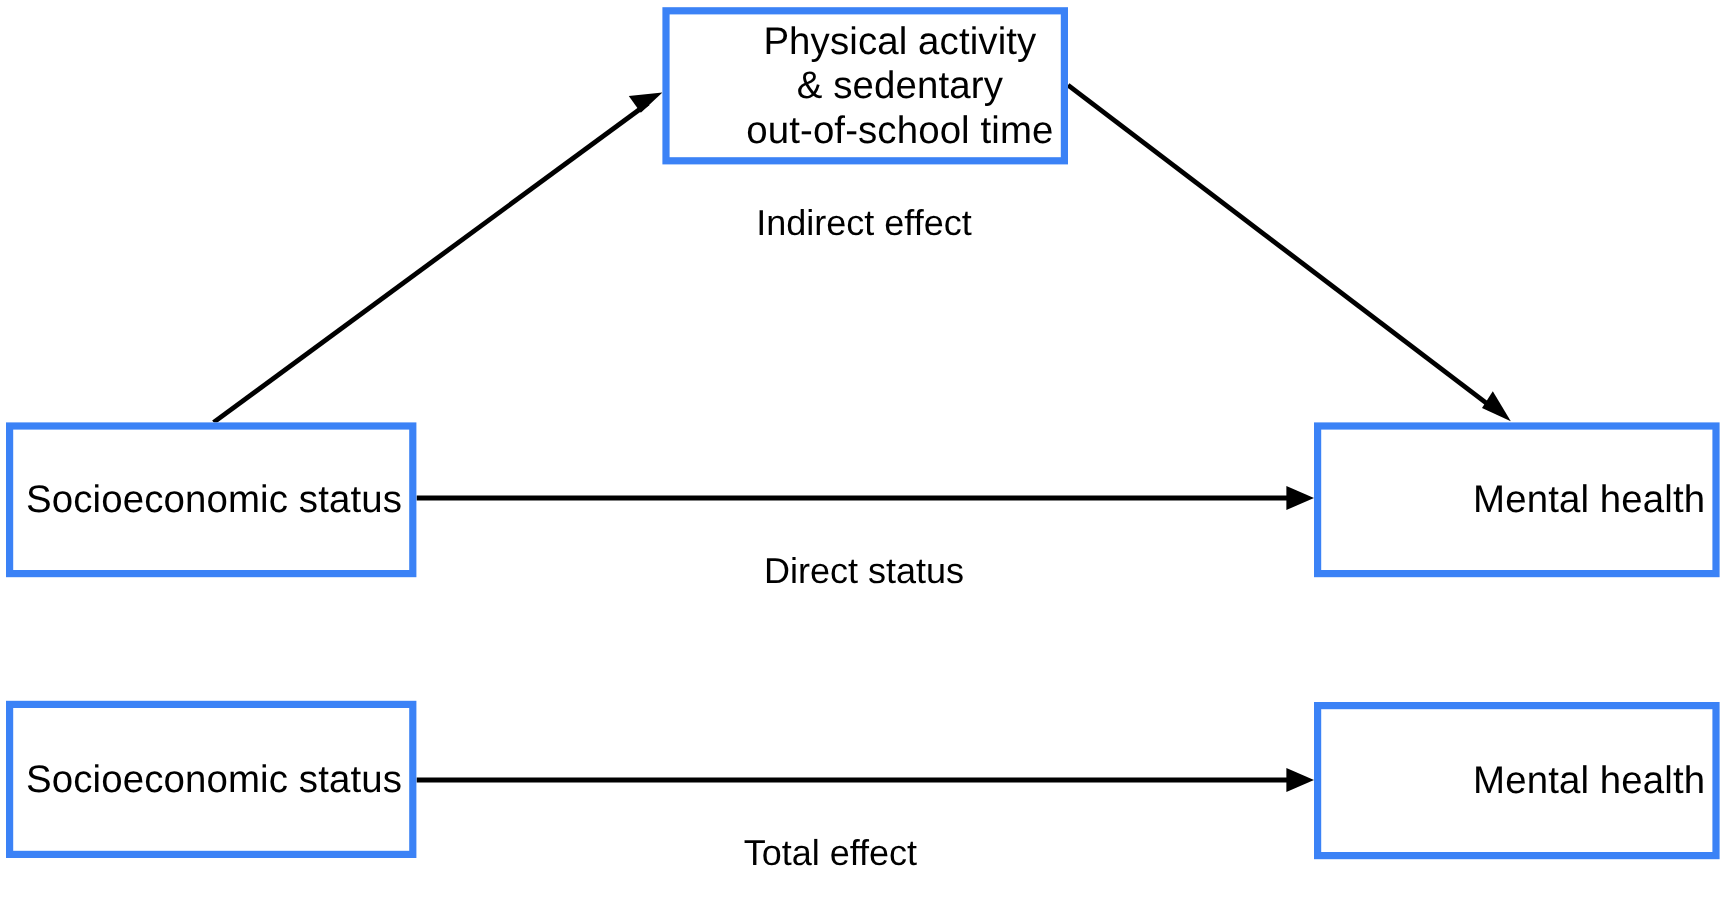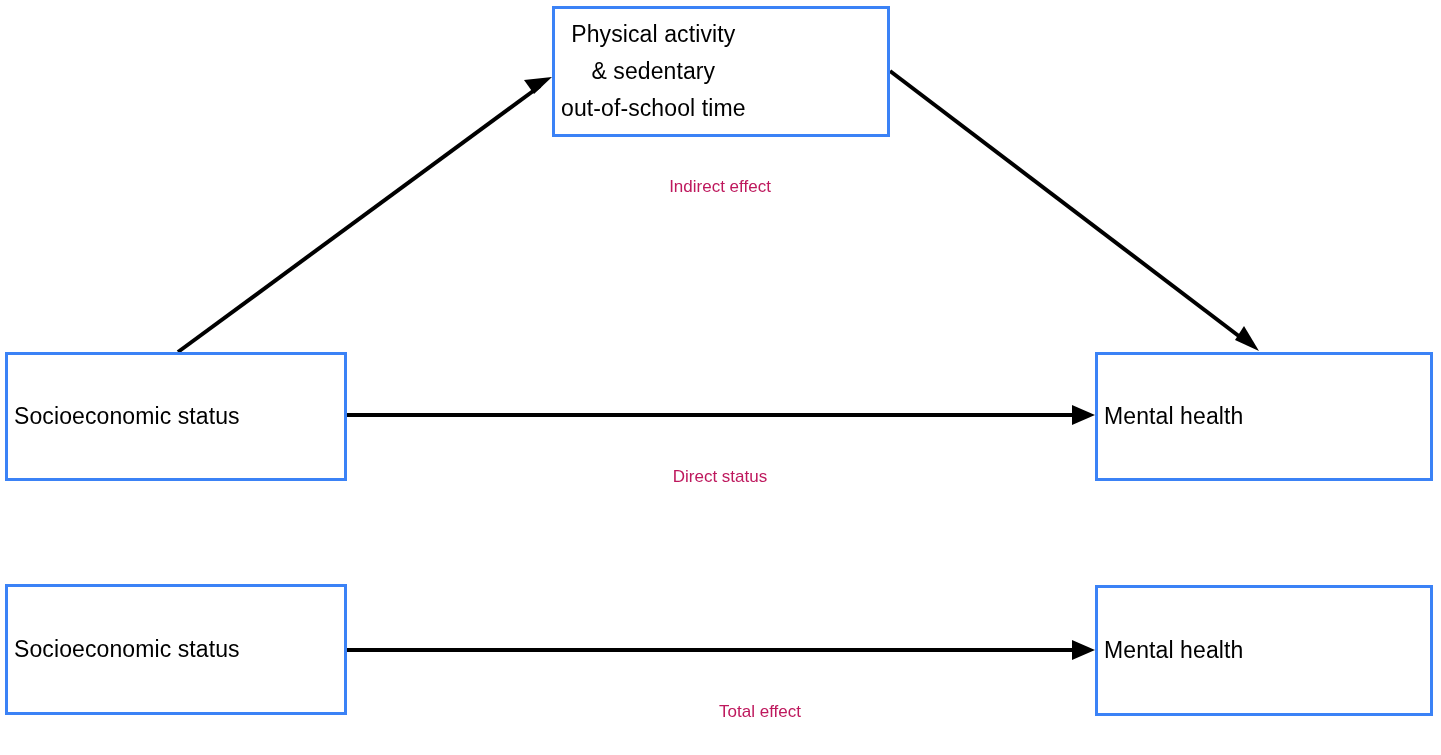--- a/index.html
+++ b/index.html
@@ -23,58 +23,58 @@
     left: 0;
     top: 0;
     width: 1441px;
     height: 755px;
     pointer-events: none;
   }
   .node {
     position: absolute;
     box-sizing: border-box;
     background: #ffffff;
-    border: 3px solid #3b82f6;
+    border: 6px solid #3b82f6;
     display: flex;
     align-items: center;
-    justify-content: flex-start;
+    justify-content: flex-end;
     text-align: center;
     color: #000000;
-    font-size: 23px;
+    font-size: 32px;
     line-height: 37px;
     letter-spacing: 0.1px;
     z-index: 2;
   }
   .node .node-text {
     display: block;
     white-space: pre-line;
     padding: 0 6px;
   }
   .edge-label {
     position: absolute;
-    color: #be185d;
-    font-size: 17px;
+    color: #000000;
+    font-size: 30px;
     line-height: 30px;
     white-space: nowrap;
     transform: translateX(-50%);
     text-align: center;
     z-index: 3;
   }
 
   
   #node-mediator     { left: 552px; top: 6px;   width: 338px; height: 131px; }
   #node-ses-top      { left: 5px;   top: 352px; width: 342px; height: 129px; }
   #node-outcome-top  { left: 1095px;top: 352px; width: 338px; height: 129px; }
   #node-ses-bottom   { left: 5px;   top: 584px; width: 342px; height: 131px; }
   #node-outcome-bottom{left: 1095px;top: 585px; width: 338px; height: 131px; }
 
   
   #label-indirect { left: 720px; top: 172px; }
   #label-direct   { left: 720px; top: 462px; }
-  #label-total    { left: 760px; top: 697px; }
+  #label-total    { left: 692px; top: 697px; }
 </style>
 </head>
 <body>
 
 <div id="canvas">
 
   <svg id="wires" viewBox="0 0 1441 755" width="1441" height="755" xmlns="http://www.w3.org/2000/svg">
 
     <g>
       <line x1="178" y1="352" x2="540" y2="86" stroke="#000000" stroke-width="4" stroke-linecap="butt"></line>

